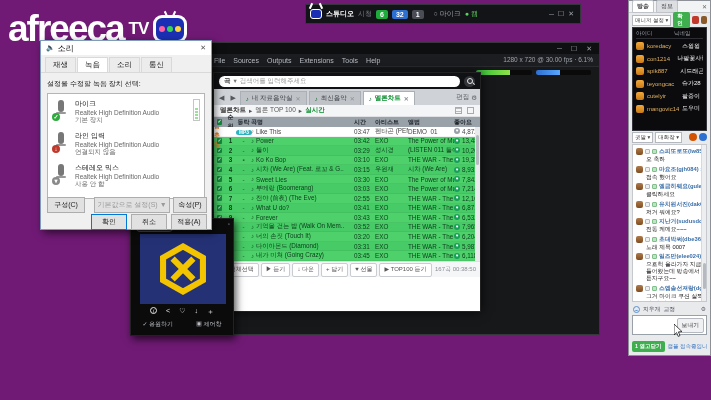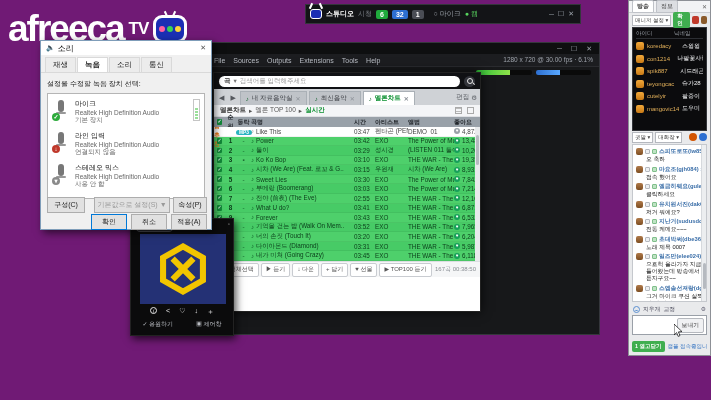--- a/index.html
+++ b/index.html
@@ -26,21 +26,21 @@
   .xsplit-title{height:11px;display:flex;justify-content:flex-end;align-items:center;gap:5px;padding:0 5px;background:#0e0f10;}
   .xsplit-menu{height:13px;display:flex;align-items:center;gap:8px;padding:0 8px;font-size:7px;color:#b9bdc4;background:#1c1d20;border-bottom:1px solid #2a2b2f;}
   .meter{height:5px;border-radius:2px;background:#0a0a0a;overflow:hidden;}
   .meter>div{height:100%;}
 
   
   .snd{left:40px;top:40px;width:172px;height:190px;background:#f0f0f0;border:1px solid #7f9db9;box-shadow:3px 3px 8px rgba(0,0,0,.6);}
   .snd-title{height:14px;background:#fff;display:flex;align-items:center;padding:0 5px;font-size:8px;color:#000;}
   .snd-tabs{display:flex;gap:1px;padding:2px 4px 0 4px;border-bottom:1px solid #d9d9d9;}
   .snd-tab{font-size:7.5px;color:#222;padding:2px 7px;background:#ececec;border:1px solid #d9d9d9;border-bottom:none;}
-  .snd-tab.active{background:#fff;font-weight:bold;}
+  .snd-tab.active{background:#fff;font-weight:normal;}
   .snd-instr{font-size:7px;color:#1a1a1a;padding:6px 6px 4px 6px;}
   .devlist{margin:0 6px;background:#fff;border:1px solid #b5b5b5;height:106px;padding:2px;}
   .dev{display:flex;gap:5px;padding:3px 2px;align-items:flex-start;}
   .dev-name{font-size:7px;color:#111;}
   .dev-sub{font-size:6.5px;color:#666;}
   .dev-ico{width:18px;height:22px;position:relative;flex:none;}
   .mic-body{position:absolute;left:6px;top:1px;width:6px;height:12px;background:#777;border-radius:3px;}
   .mic-base{position:absolute;left:4px;top:13px;width:10px;height:2px;background:#999;border-radius:2px;}
   .badge-dot{position:absolute;width:8px;height:8px;border-radius:50%;bottom:0;left:0;font-size:6px;color:#fff;text-align:center;line-height:8px;font-weight:bold;}
   .vumeter{margin-left:auto;width:7px;height:22px;border:1px solid #c5c5c5;display:flex;flex-direction:column-reverse;gap:1px;padding:1px;}

